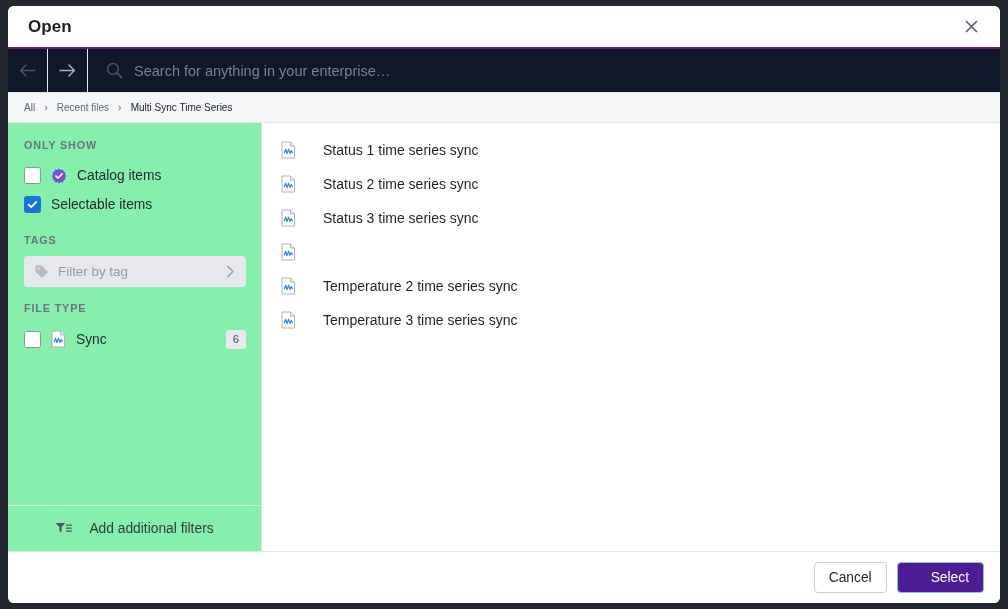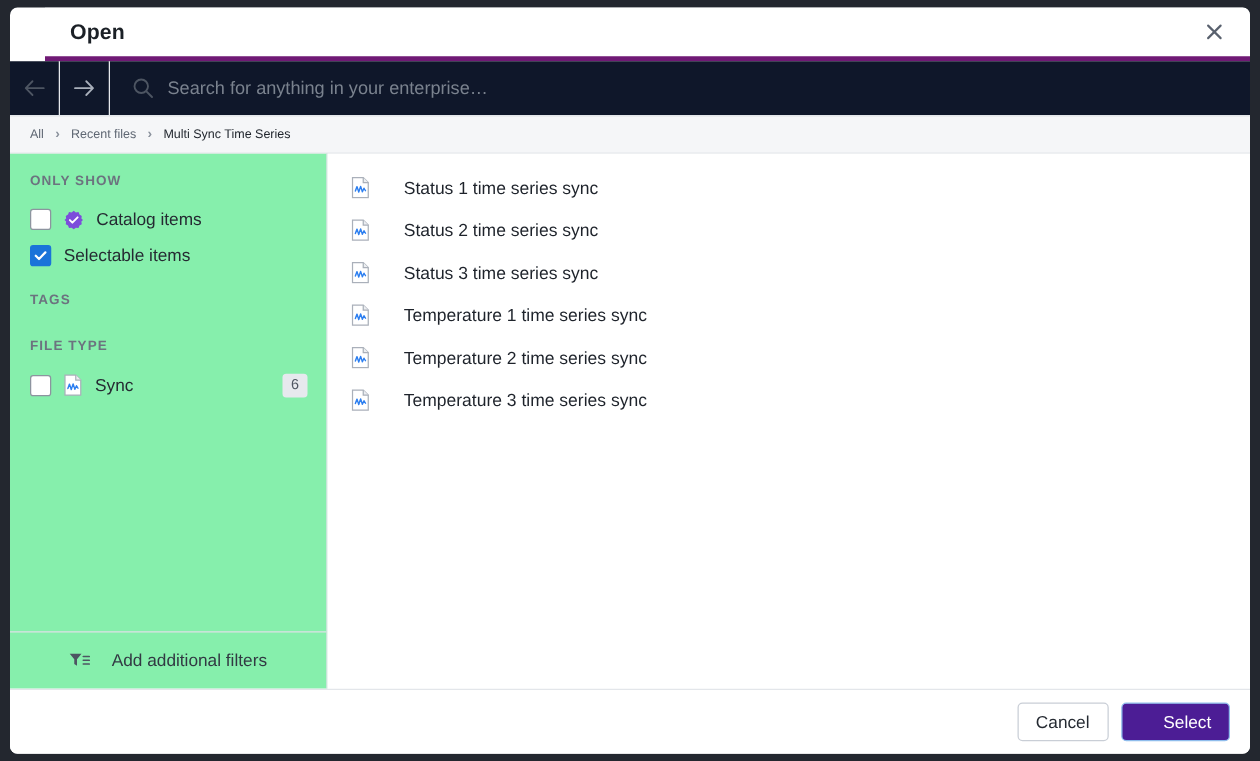--- a/index.html
+++ b/index.html
@@ -21,23 +21,22 @@
   }
 
   
   .titlebar {
     height: 43px;
     flex: 0 0 43px;
     display: flex;
     align-items: center;
     justify-content: space-between;
     padding: 0 14px 0 20px;
-    border-bottom: 4px solid #701a75;
+    border-bottom: 2px solid #701a75;
     background: #fff;
-    margin-left: 28px;
   }
   .title {
     font-size: 17px;
     font-weight: bold;
     color: #1b2026;
     letter-spacing: .1px;
   }
   .close-btn {
     width: 30px; height: 30px;
     display: flex; align-items: center; justify-content: center;
@@ -330,20 +329,34 @@
             <svg width="11" height="11" viewBox="0 0 11 11">
               <path d="M1.6 5.6 L4.2 8.2 L9.3 2.9" stroke="#ffffff" stroke-width="1.75" fill="none" stroke-linecap="round" stroke-linejoin="round"></path>
             </svg>
           </div>
           <span class="filter-label">Selectable items</span>
         </div>
 
         <div class="sec-gap"></div>
         <div class="sec-title">TAGS</div>
 
+        <div class="tagbox">
+          <span>
+            <svg width="15" height="15" viewBox="0 0 15 15">
+              <path d="M1.4 7.6 L1.4 2.1 C1.4 1.7 1.7 1.4 2.1 1.4 L7.6 1.4 L13.6 7.4 C13.9 7.7 13.9 8.1 13.6 8.4 L8.4 13.6 C8.1 13.9 7.7 13.9 7.4 13.6 Z" fill="#b6bbc3"></path>
+              <circle cx="4.6" cy="4.6" r="1.15" fill="#e6e8ed"></circle>
+            </svg>
+          </span>
+          <span class="tag-ph">Filter by tag</span>
+          <span>
+            <svg width="9" height="13" viewBox="0 0 9 13">
+              <path d="M1.8 1.4 L7 6.5 L1.8 11.6" stroke="#9aa0a9" stroke-width="1.5" fill="none" stroke-linecap="round" stroke-linejoin="round"></path>
+            </svg>
+          </span>
+        </div>
 
         <div class="sec-gap"></div>
         <div class="sec-title">FILE TYPE</div>
 
         <div class="ftype-row">
           <div class="cbox"></div>
           <span>
             <svg width="15" height="18" viewBox="0 0 15 18">
               <path d="M1 1 H9.6 L13.6 5 V17 H1 Z" fill="#ffffff" stroke="#aab0ba" stroke-width="1"></path>
               <path d="M9.6 1 V5 H13.6" fill="#eceef1" stroke="#aab0ba" stroke-width="1"></path>
@@ -403,21 +416,20 @@
       </div>
 
       <div class="file-row">
         <span>
           <svg width="15" height="18" viewBox="0 0 15 18">
             <path d="M1 1 H9.6 L13.6 5 V17 H1 Z" fill="#ffffff" stroke="#aab0ba" stroke-width="1"></path>
             <path d="M9.6 1 V5 H13.6" fill="#eceef1" stroke="#aab0ba" stroke-width="1"></path>
             <path d="M3.3 11.8 L4.6 8.3 L6 12.6 L7.5 8.1 L8.9 12.4 L10.2 9.6 L11.4 11.6" stroke="#2d7ff0" stroke-width="1.15" fill="none" stroke-linecap="round" stroke-linejoin="round"></path>
           </svg>
         </span>
-        <span class="file-name">Temperature 1 time series sync</span>
       </div>
 
       <div class="file-row">
         <span>
           <svg width="15" height="18" viewBox="0 0 15 18">
             <path d="M1 1 H9.6 L13.6 5 V17 H1 Z" fill="#ffffff" stroke="#aab0ba" stroke-width="1"></path>
             <path d="M9.6 1 V5 H13.6" fill="#eceef1" stroke="#aab0ba" stroke-width="1"></path>
             <path d="M3.3 11.8 L4.6 8.3 L6 12.6 L7.5 8.1 L8.9 12.4 L10.2 9.6 L11.4 11.6" stroke="#2d7ff0" stroke-width="1.15" fill="none" stroke-linecap="round" stroke-linejoin="round"></path>
           </svg>
         </span>

